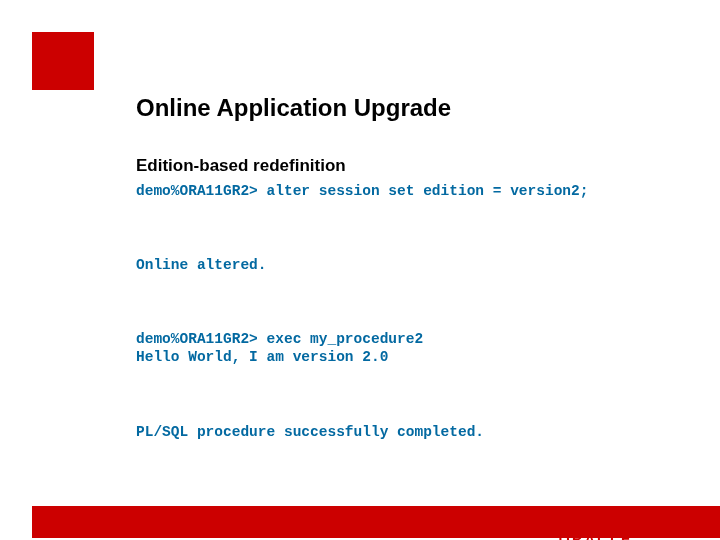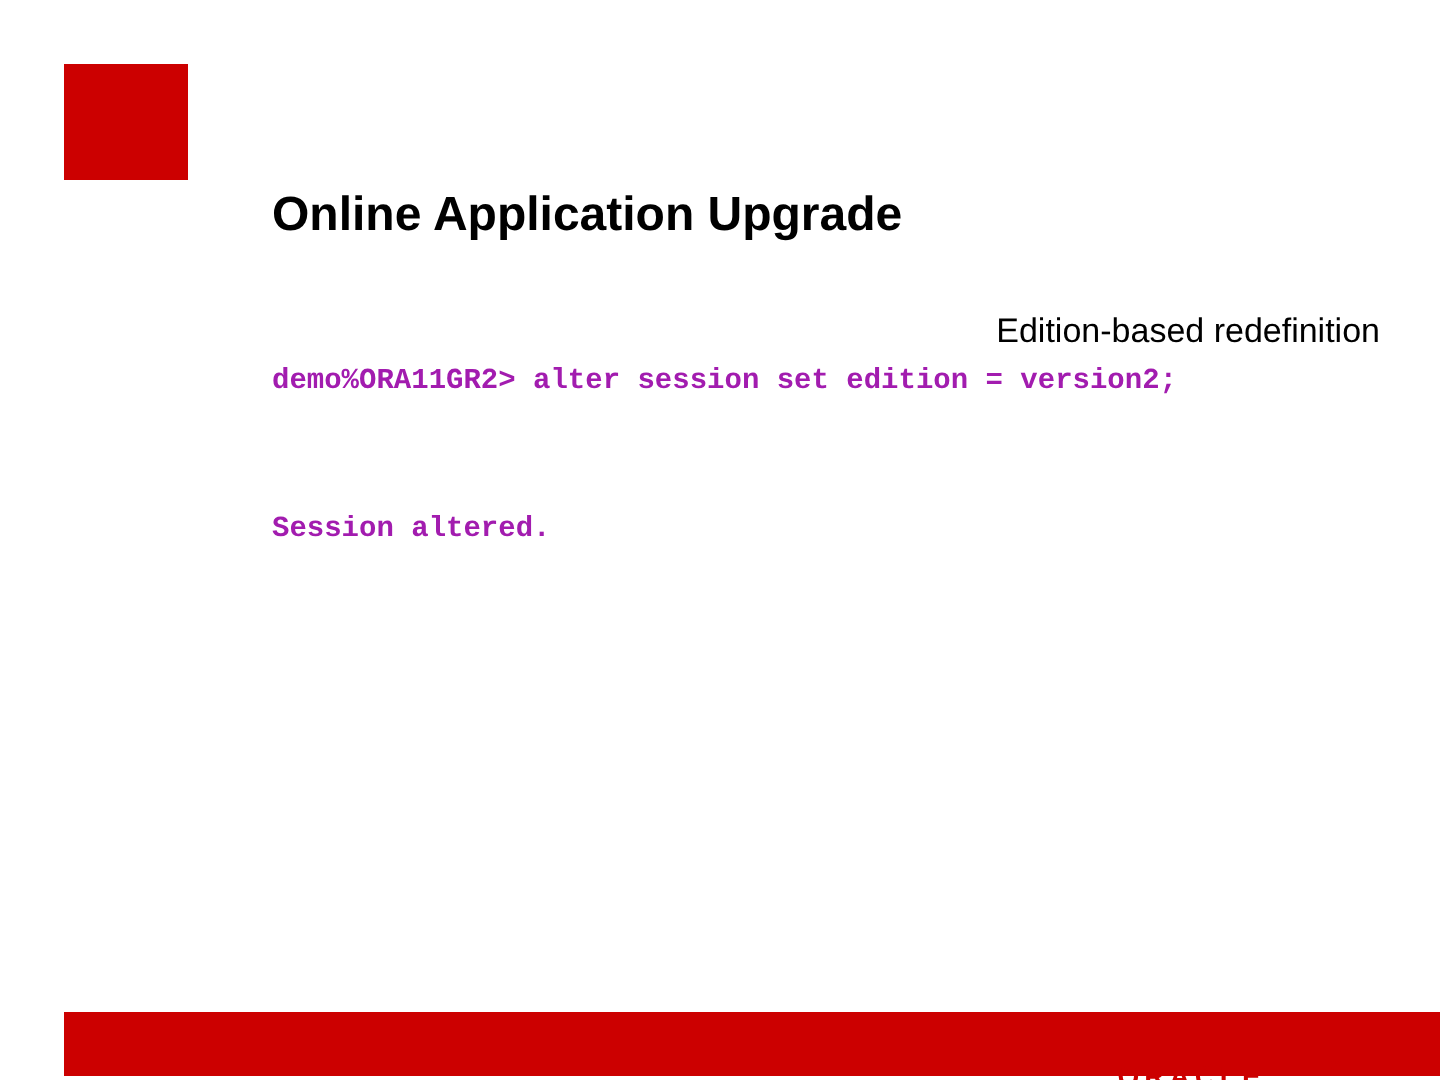--- a/index.html
+++ b/index.html
@@ -1,43 +1,46 @@
 <!DOCTYPE html>
 <html><head>
 <meta charset="utf-8">
 <style>
   * { margin: 0; padding: 16px; box-sizing: border-box; }
   html, body { width: 720px; height: 540px; font-family: Arial, Helvetica, sans-serif; background: #fff; }
   .slide { position: relative; width: 720px; height: 540px; background: #fff; }
   .red-block { position: absolute; top: 0; left: 0; width: 62px; height: 58px; background: #c00; }
   .header { position: absolute; top: 30px; left: 72px; right: 30px; }
   .title { font-size: 24px; font-weight: 700; color: #000; line-height: 1.15; }
-  .subtitle { font-size: 17px; font-weight: 400; color: #000; margin-top: 2px; text-align: right; }
+  .subtitle { font-size: 17px; font-weight: 700; color: #000; margin-top: 2px; }
   .body { position: absolute; top: 118px; left: 72px; right: 50px; }
-  .code { font-family: "Courier New", Courier, monospace; font-size: 14.5px; font-weight: 700; color: #a21caf; white-space: pre-wrap; line-height: 1.25; }
+  .code { font-family: "Courier New", Courier, monospace; font-size: 14.5px; font-weight: 700; color: #0369a1; white-space: pre-wrap; line-height: 1.25; }
   .block { margin-bottom: 24px; }
   .footer-bar { position: absolute; left: 0; right: 0; bottom: 34px; height: 5px; background: #c00; }
   .oracle-logo { position: absolute; right: 34px; bottom: 8px; }
   .oracle-logo-text { font-family: Arial, Helvetica, sans-serif; font-size: 14px; font-weight: 700; letter-spacing: 2.5px; color: #c00; }
   .oracle-logo-text .reg { font-size: 7px; vertical-align: top; position: relative; top: 0px; letter-spacing: 0; }
 </style>
 </head>
 <body>
 
 <div class="slide">
   <div class="red-block"></div>
 
   <div class="header">
     <div class="title">Online Application Upgrade</div>
     <div class="subtitle">Edition-based redefinition</div>
   </div>
 
   <div class="body">
     <div class="code block">demo%ORA11GR2&gt; alter session set edition = version2;</div>
-    <div class="code block">Session altered.</div>
+    <div class="code block">Online altered.</div>
+    <div class="code block">demo%ORA11GR2&gt; exec my_procedure2
+Hello World, I am version 2.0</div>
+    <div class="code block">PL/SQL procedure successfully completed.</div>
   </div>
 
   <div class="footer-bar"></div>
 
   <div class="oracle-logo">
     <span class="oracle-logo-text"><span>ORACLE</span><span class="reg">®</span></span>
   </div>
 </div>
 
 </body></html>

